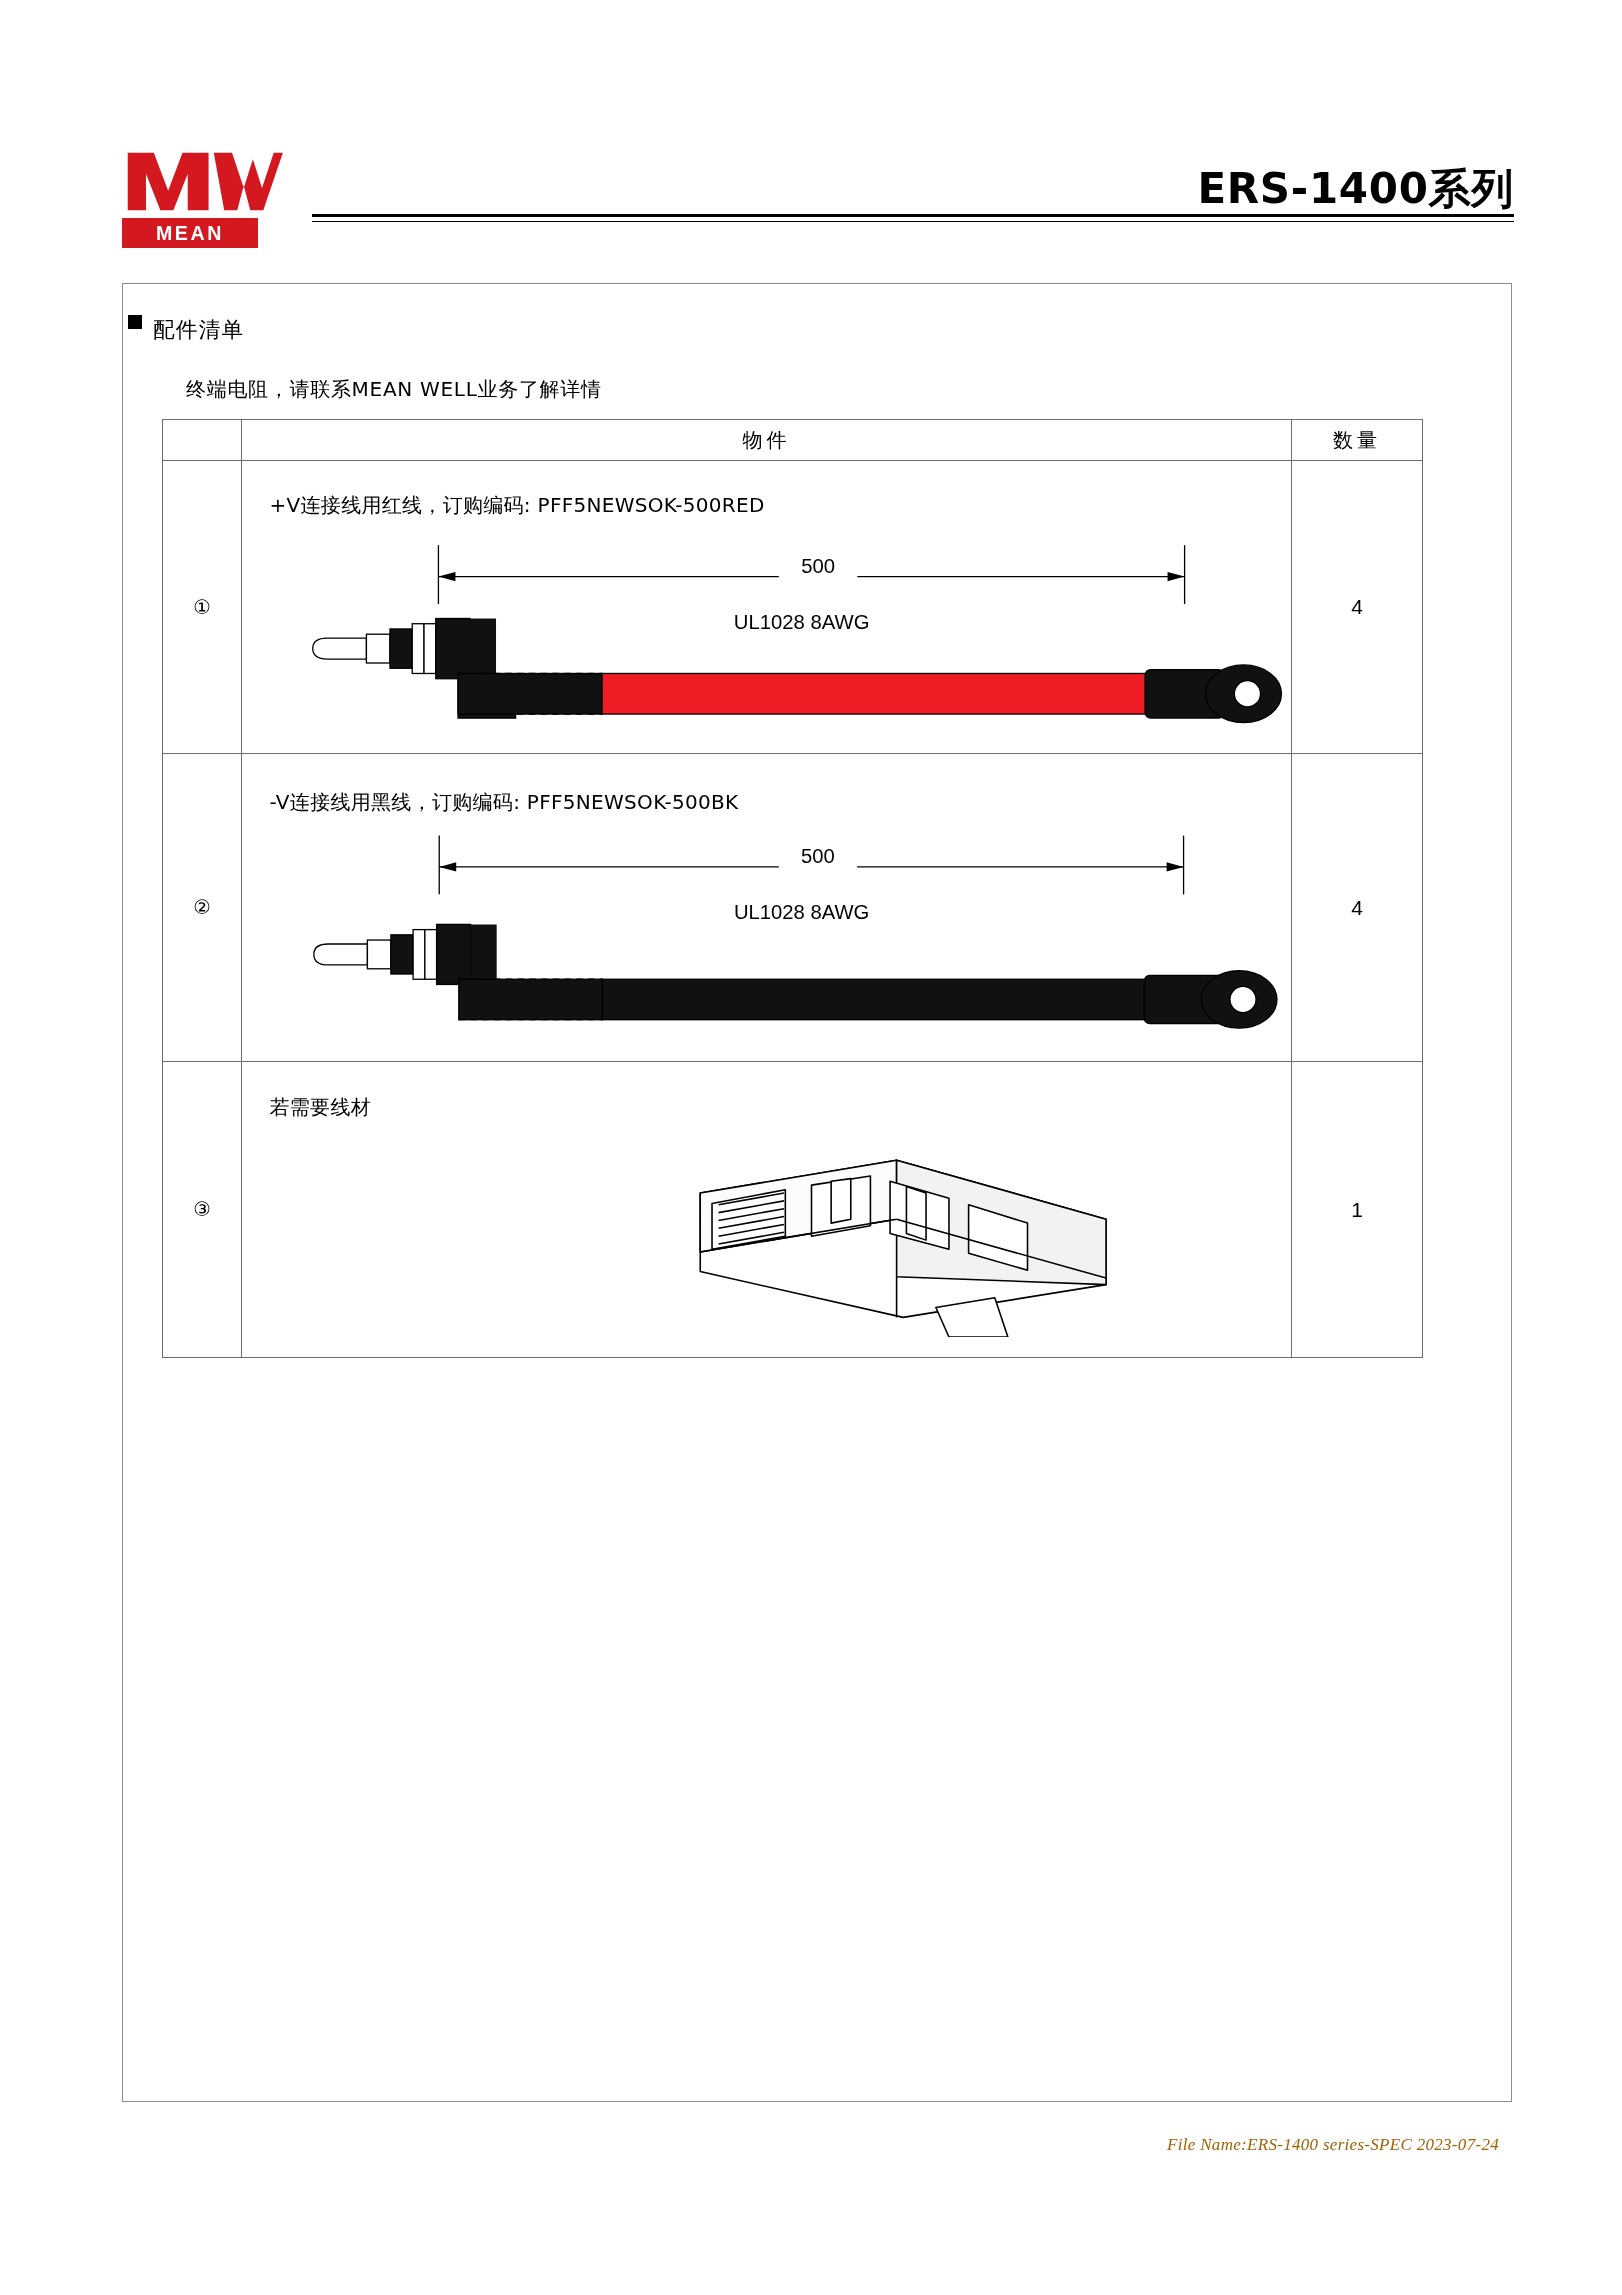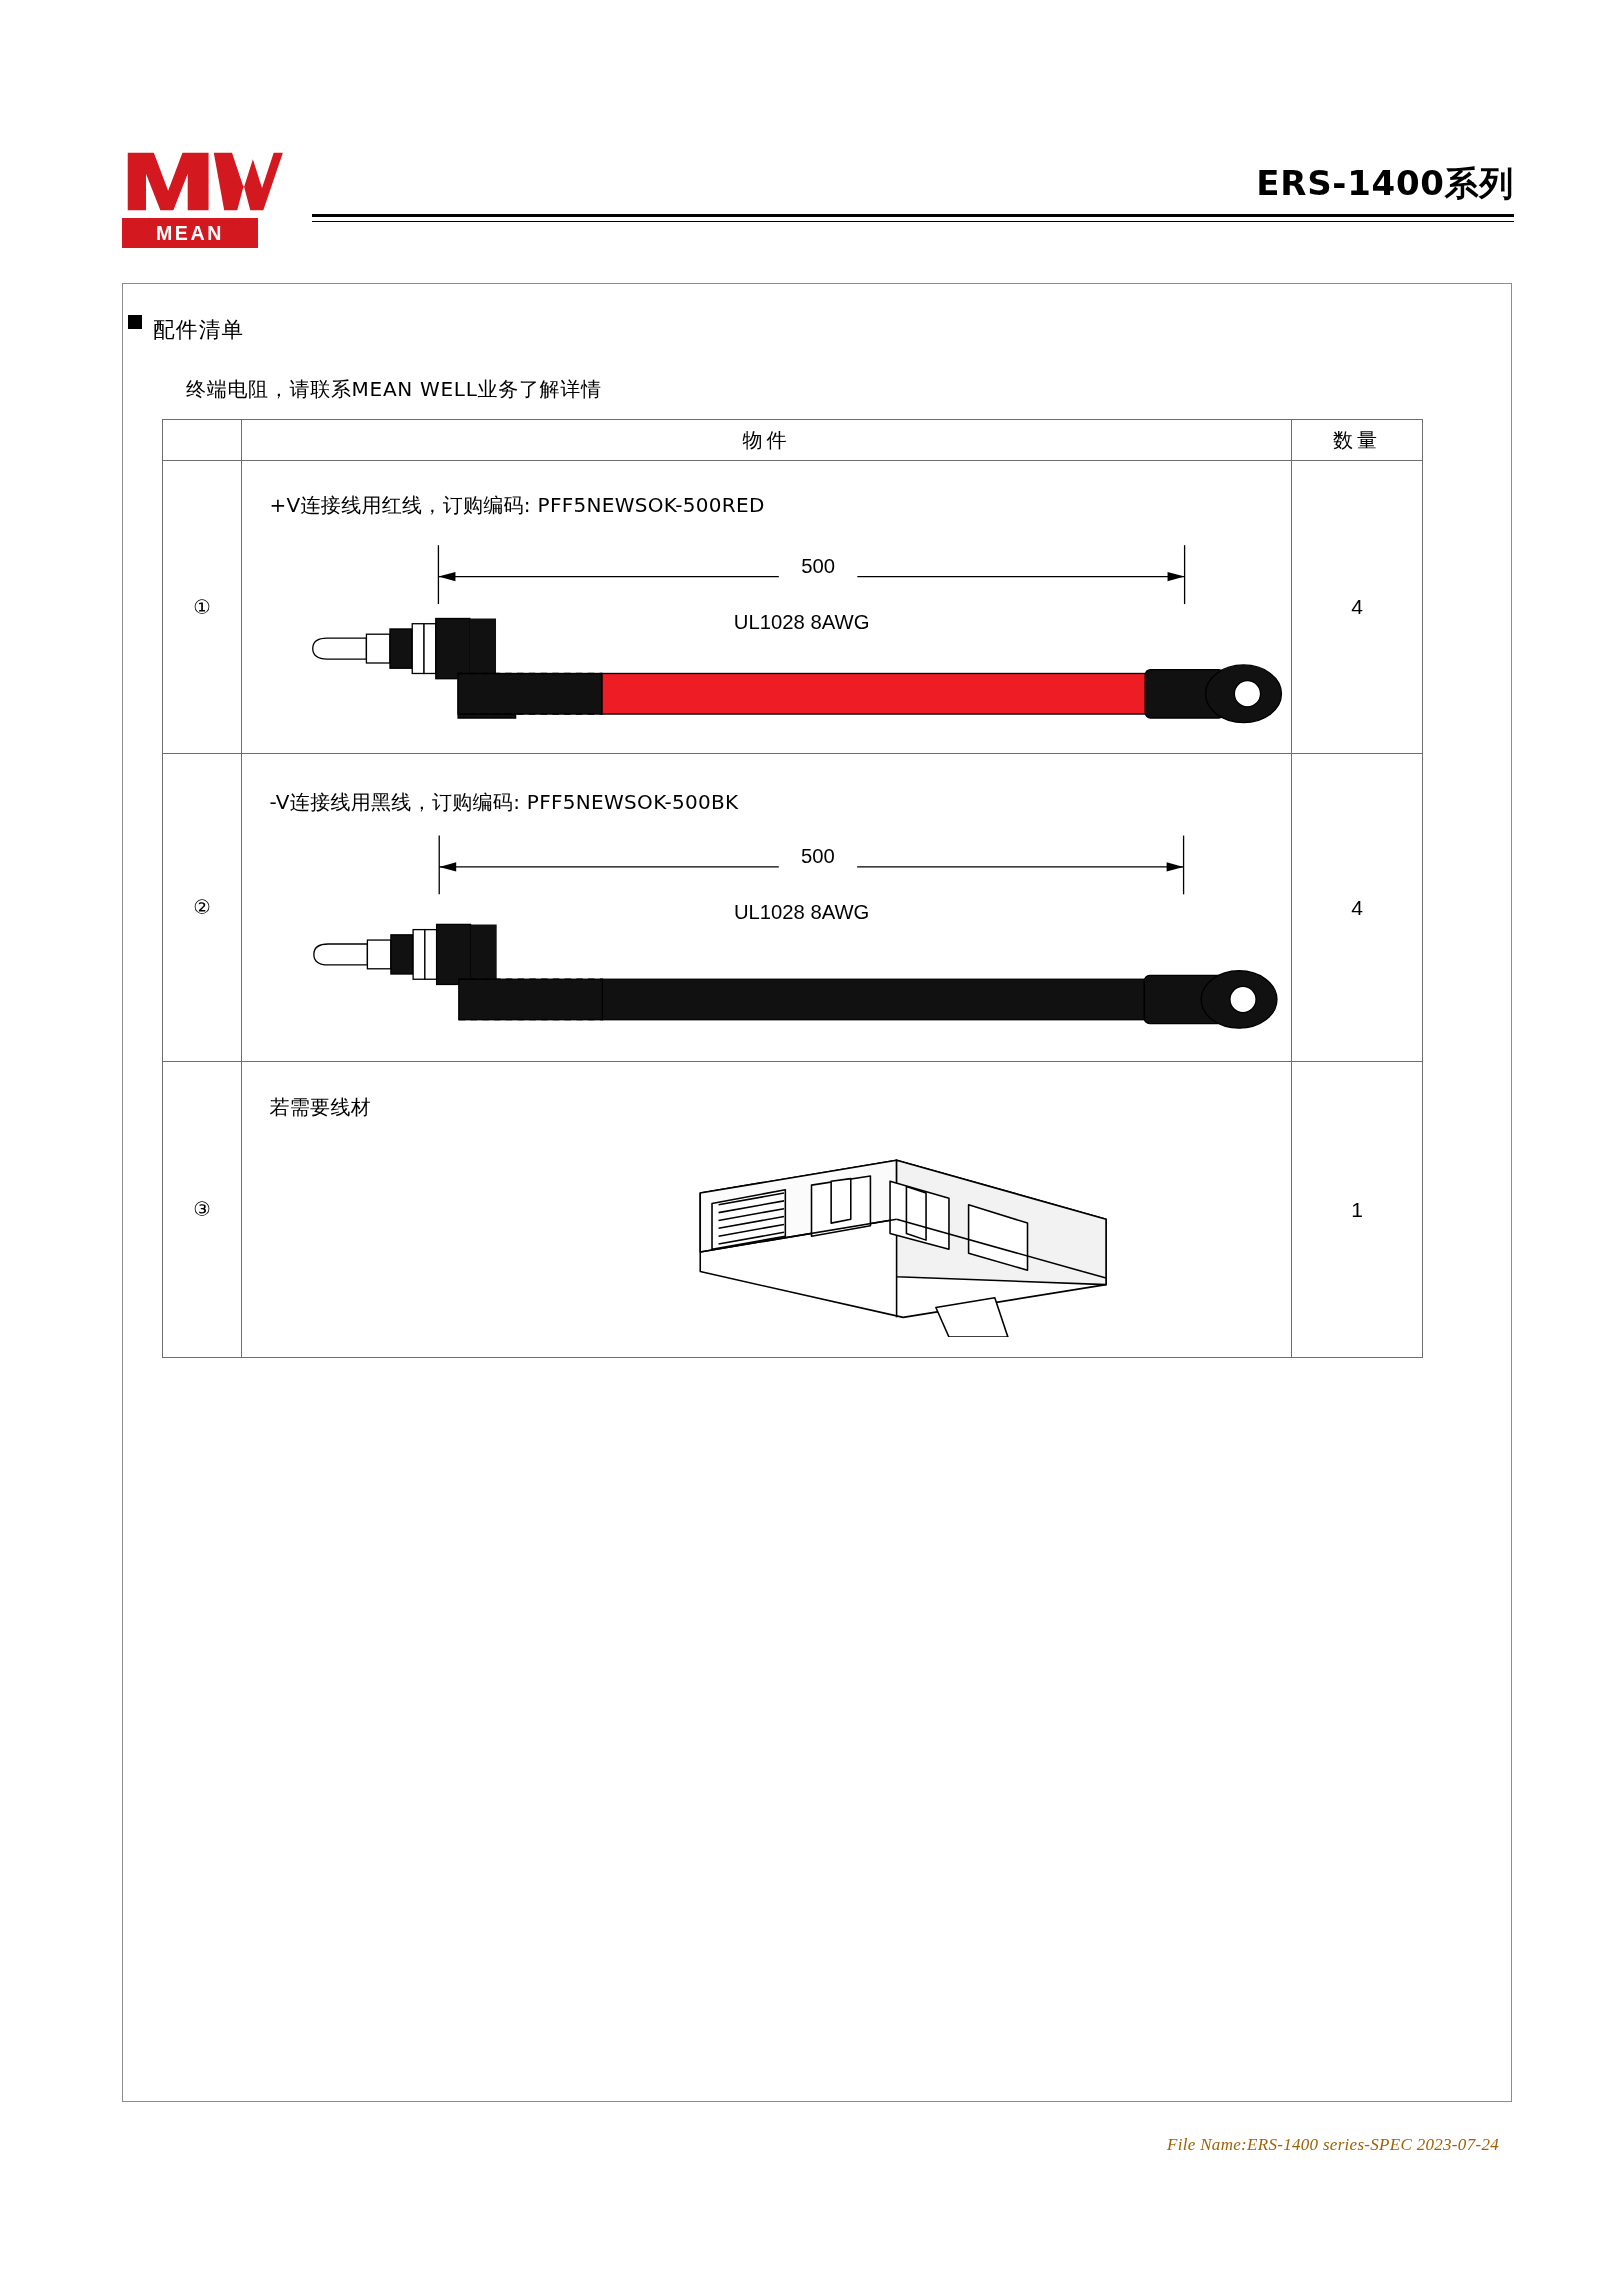--- a/index.html
+++ b/index.html
@@ -61,21 +61,21 @@
     font-size: 34px;
     letter-spacing: 1.3px;
     white-space: nowrap;
   }
   .header-series {
     position: absolute;
     right: 0px;
     top: 23.6px;
     font-family: "DejaVu Sans", sans-serif;
     font-weight: bold;
-    font-size: 34px;
+    font-size: 42px;
     letter-spacing: 0.7px;
     white-space: nowrap;
   }
   .header-rule {
     position: absolute;
     left: 190px;
     right: 0px;
     top: 77px;
     height: 0;
     border-top: 3.3px solid #000;

